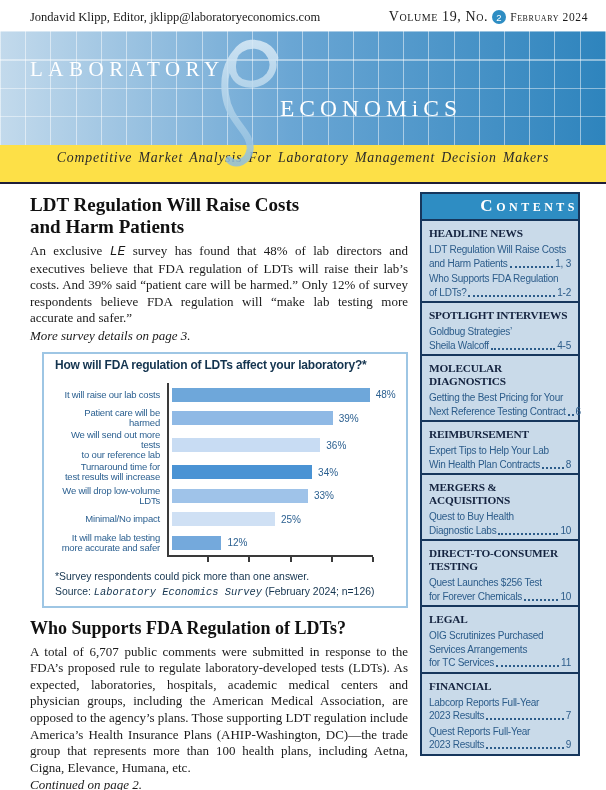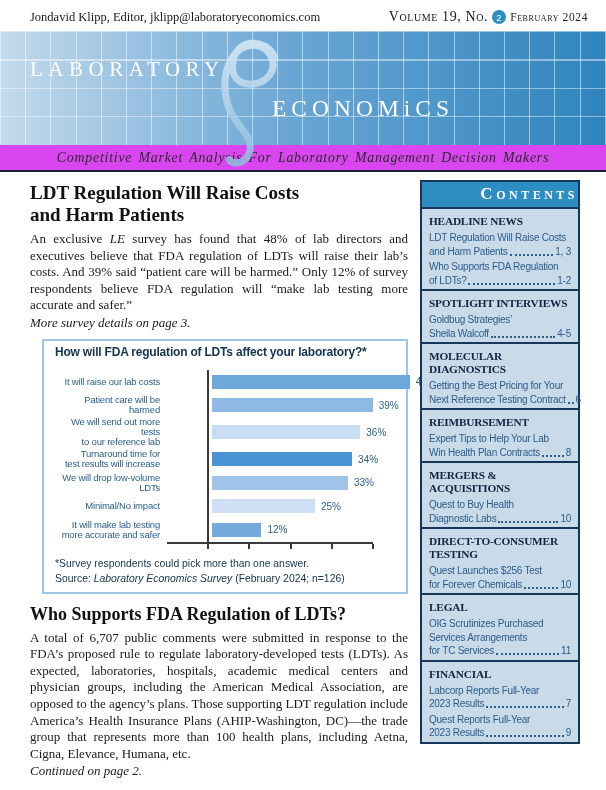--- a/index.html
+++ b/index.html
@@ -20,45 +20,45 @@
   
   .masthead { position:relative; }
   .banner { position:relative; height:114px; overflow:visible;
     background:
       repeating-linear-gradient(to right, rgba(255,255,255,.5) 0 1px, transparent 1px 25.2px),
       repeating-linear-gradient(to bottom, rgba(255,255,255,.45) 0 1px, transparent 1px 28.5px),
       linear-gradient(to right, #c3daec 0%, #6aa6d4 48%, #2e84bd 100%);
   }
   .brand1 { position:absolute; left:30px; top:26px; color:#fff; font-size:21px;
             letter-spacing:5.5px; z-index:3; }
-  .brand2 { position:absolute; left:272px; top:64px; color:#fff; font-size:23.5px;
+  .brand2 { position:absolute; left:280px; top:64px; color:#fff; font-size:23.5px;
             letter-spacing:5px; z-index:3; }
   .script-e { position:absolute; left:208px; top:2px; width:86px; height:132px;
               z-index:2; overflow:visible; }
   .tagline { text-align:center; font-style:italic; font-size:13.8px; letter-spacing:.8px;
-             word-spacing:2px; color:#2a2a2a; padding:5px 0 4px; background:#d946ef;
+             word-spacing:2px; color:#2a2a2a; padding:5px 0 16px; background:#fde047;
              border-bottom:2.5px solid #1e1e38; }
 
   
   .main { display:flex; gap:12px; padding:8px 26px 0 30px; align-items:flex-start; }
   .leftcol { flex:1; min-width:0; }
 
   .article-title { font-size:19px; line-height:22px; font-weight:bold; color:#111;
                    white-space:pre-line; margin:2px 0 5px; }
   .article-body { font-size:13px; line-height:16.6px; text-align:justify; }
   .article-note { font-size:13px; font-style:italic; margin-top:1px; }
-  .it { font-style: italic; }
+  .it { font-style: italic; font-family: Liberation Mono, monospace; }
 
   
   .chart-box { border:2px solid #9ec6e4; background:#fff; margin:8px 0 9px 12px;
                padding:4px 11px 8px; font-family:"Liberation Sans",sans-serif; }
   .chart-title { font-size:12px; font-weight:bold; letter-spacing:-.2px; color:#14344f;
                  margin-bottom:11px; }
   .chart-row { display:grid; grid-template-columns:112px 1fr; align-items:center;
-               min-height:23.5px;gap:40px; }
+               min-height:23.5px; }
   .chart-cat-label { font-size:9.5px; line-height:10.2px; text-align:right; color:#2d6191;
                      padding-right:7px; white-space:pre-line; letter-spacing:-.2px; }
   .chart-bar-cell { display:flex; align-items:center; border-left:2px solid #3a3a3a;
                     padding:4px 0 4px 3px; align-self:stretch; }
   .chart-bar { height:14px; flex:none; }
   .chart-value { font-size:10px; color:#2d6191; margin-left:6px; white-space:nowrap; }
   .chart-axis { margin-left:112px; width:206px; border-top:2px solid #3a3a3a;
                 position:relative; height:7px; }
   .axis-tick { position:absolute; top:0; width:2px; height:5px; background:#3a3a3a; }
   .chart-footnote { font-size:10.4px; color:#14344f; margin-top:9px; }

